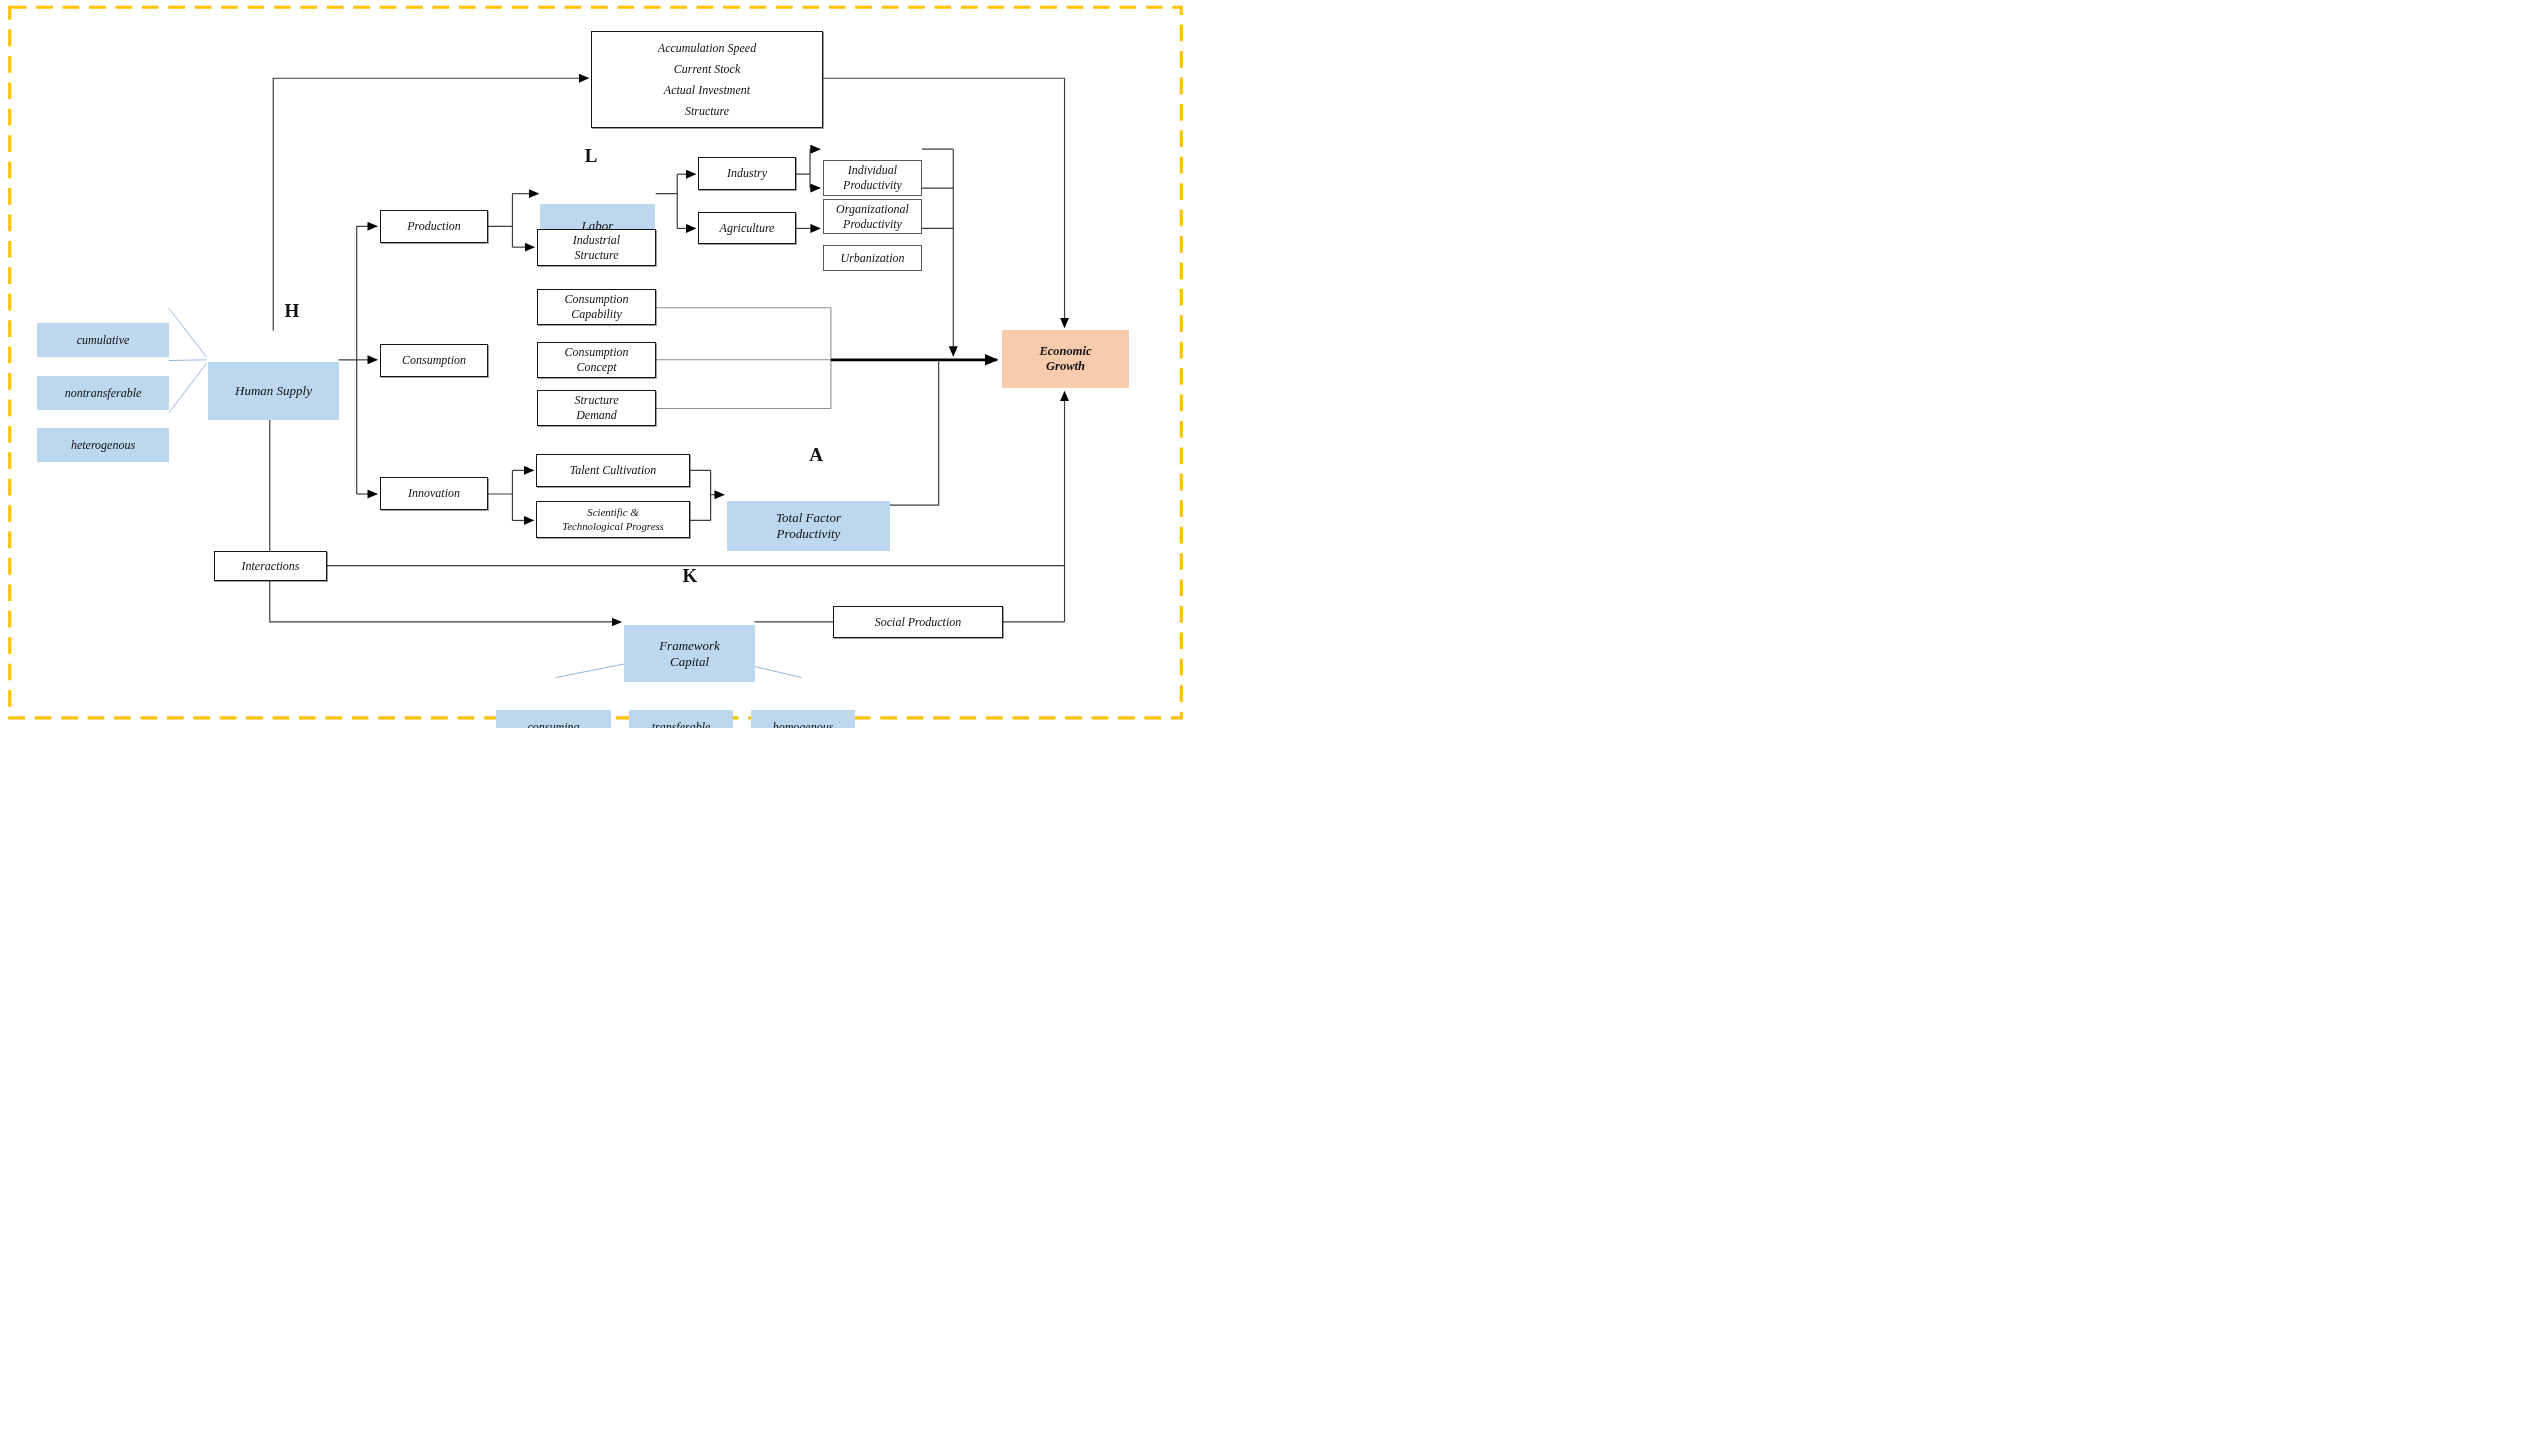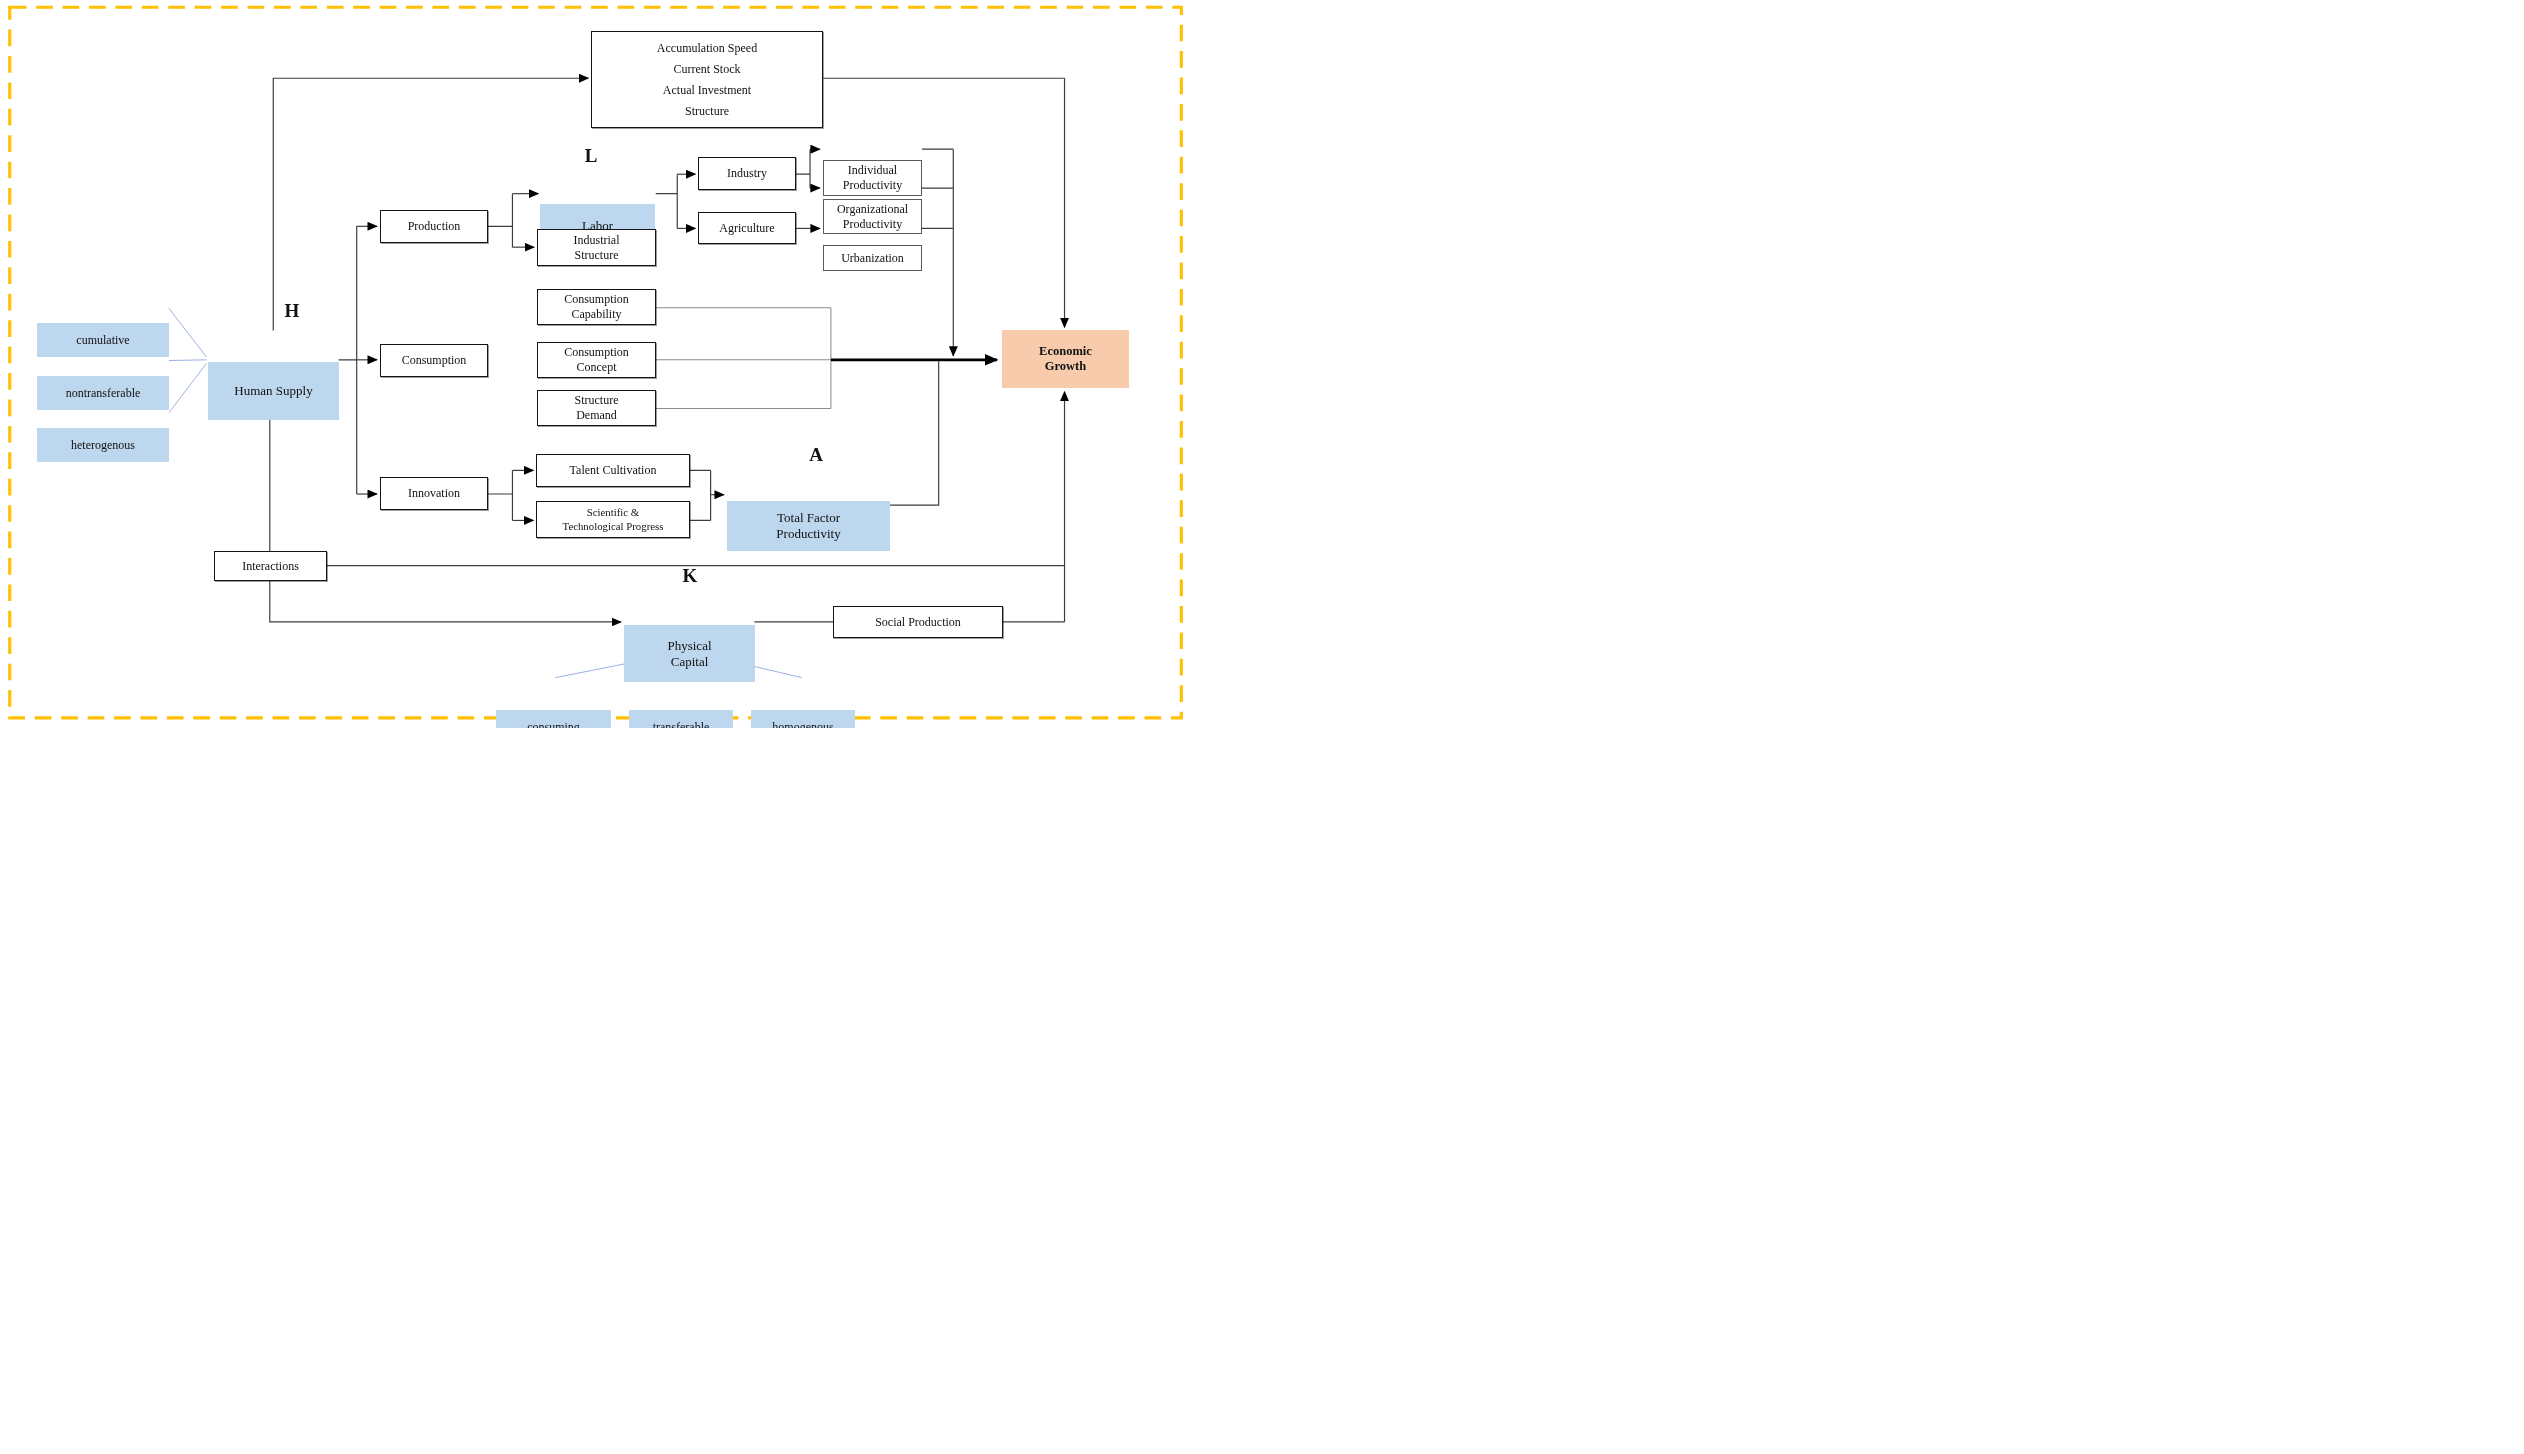--- a/index.html
+++ b/index.html
@@ -10,21 +10,21 @@
   }
   html,body{margin:0;padding:0;background:#ffffff;}
   body{font-family:"Liberation Serif","DejaVu Serif",serif;color:#111;}
   .canvas{
     position:relative;width:1262px;height:728px;background:#fff;overflow:hidden;
   }
   .lines-svg{position:absolute;left:0;top:0;width:1262px;height:728px;}
   .box{
     position:absolute;box-sizing:border-box;
     display:flex;flex-direction:column;align-items:center;justify-content:center;
-    text-align:center;background:#fff;font-size:12px;line-height:1.22;
+    text-align:center;background:#fff;font-size:12px;line-height:1.22;font-style:italic;
   }
   .thick{border:1.7px solid #141414;box-shadow:1px 1px 0 rgba(0,0,0,.38);}
   .thin{border:0.9px solid #5a5a5a;font-size:12px;margin-top:29px;}
   .blue{background:var(--node-blue);border:none;margin-top:32px;}
   .salmon{background:var(--growth-salmon);border:none;font-weight:bold;font-size:12.5px;}
   .framework{border:2.1px solid var(--accent-yellow);background:#fff;font-size:10.8px;
              justify-content:space-evenly;padding:4.2px 2.8px;}
   .framework .fw-line{white-space:pre-line;}
   .pre{white-space:pre-line;}
   .big{font-size:13px;}
@@ -154,21 +154,21 @@
   <div class="box thick" style="left:536px;top:454px;width:154px;height:33px">Talent Cultivation</div>
   <div class="box thick pre" style="left:536px;top:501px;width:154px;height:37px;font-size:10.8px">Scientific &amp;
 Technological Progress</div>
   <div class="box blue big pre" style="left:727px;top:469px;width:163px;height:50px">Total Factor
 Productivity</div>
 
   <div class="box salmon pre" style="left:1002px;top:330px;width:127px;height:58px">Economic
 Growth</div>
 
   <div class="box thick" style="left:214px;top:551px;width:113px;height:30px">Interactions</div>
-  <div class="box blue big pre" style="left:624px;top:593px;width:131px;height:57px">Physical
+  <div class="box blue big pre" style="left:624px;top:593px;width:131px;height:57px">Framework
 Capital</div>
   <div class="box thick" style="left:833px;top:606px;width:170px;height:32px">Social Production</div>
   <div class="box blue" style="left:496px;top:678px;width:115px;height:35px">consuming</div>
   <div class="box blue" style="left:629px;top:678px;width:104px;height:35px">transferable</div>
   <div class="box blue" style="left:751px;top:678px;width:104px;height:35px">homogenous</div>
 
 </div>
 
 
 </body></html>

